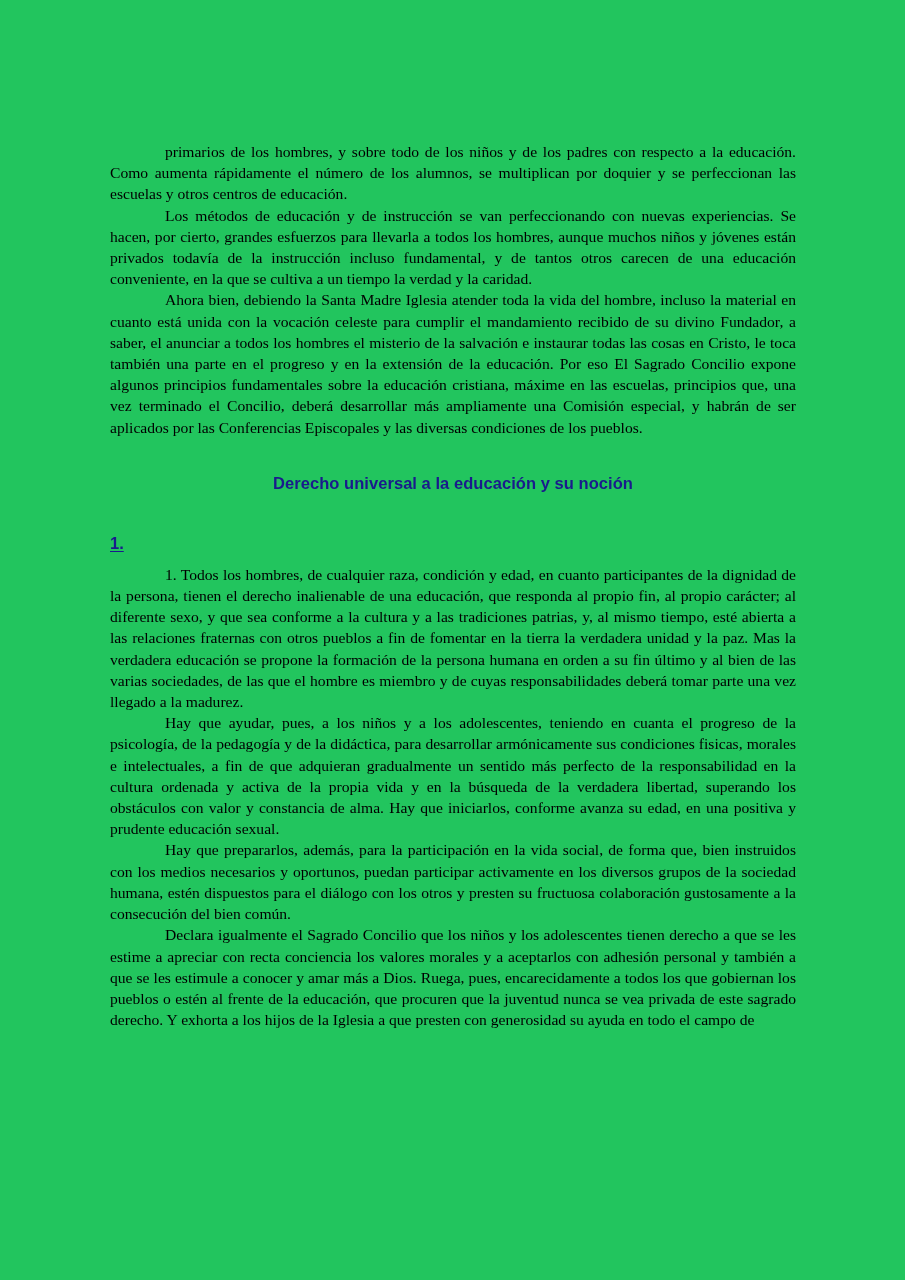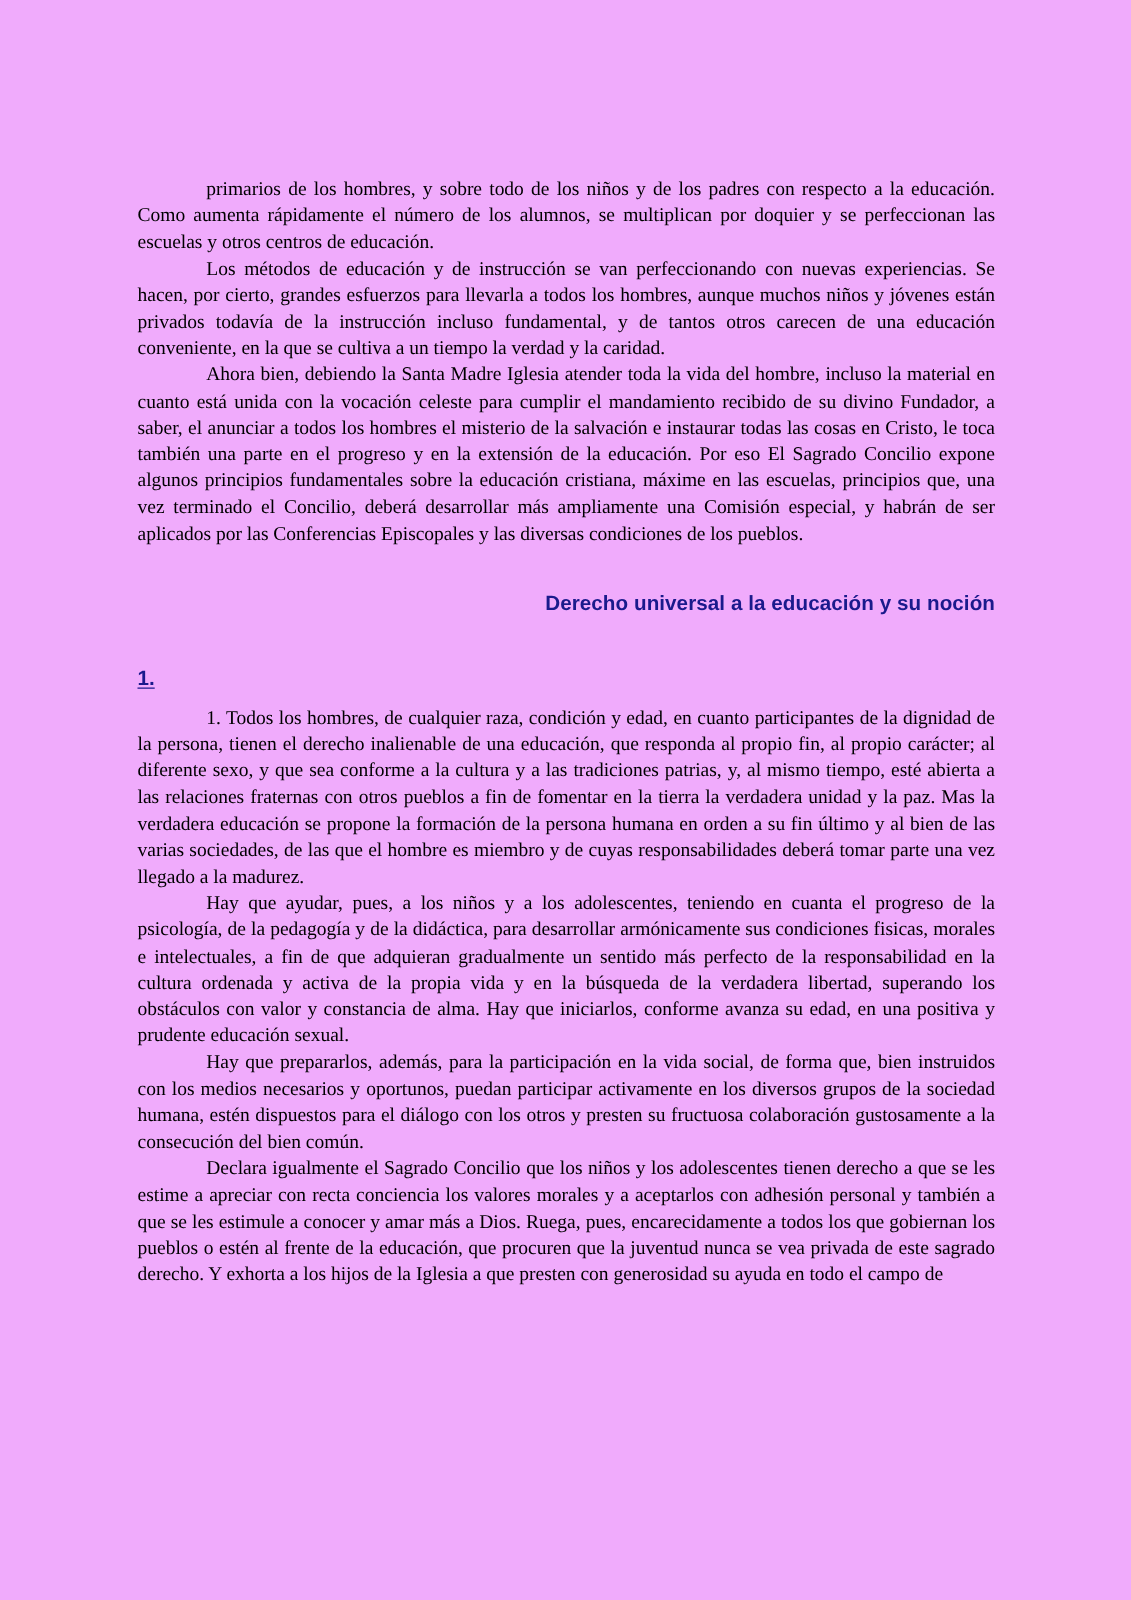--- a/index.html
+++ b/index.html
@@ -12,21 +12,21 @@
     height: 1280px;
     background: #ffffff;
     font-family: "Liberation Serif", "DejaVu Serif", serif;
     color: #000000;
     -webkit-font-smoothing: antialiased;
   }
   #page {
     position: relative;
     width: 905px;
     height: 1280px;
-    background: #f0abfc;
+    background: #22c55e;
     box-sizing: border-box;
     overflow: hidden;
     text-decoration: underline;
   }
   #content {
     position: absolute;
     left: 110px;
     top: 141px;
     width: 686px;
   }
@@ -53,21 +53,21 @@
     margin: 0;
     padding: 0;
     position: relative;
     top: 36px;
     font-family: "Liberation Sans", "DejaVu Sans", sans-serif;
     font-size: 16.5px;
     font-weight: bold;
     line-height: 19px;
     letter-spacing: 0.05px;
     color: #1a1a8c;
-    text-align: right;
+    text-align: center;
   }
   .link-wrap {
     margin: 0;
     padding: 0;
     height: 52px;
   }
   a.anchor-link {
     position: relative;
     top: 30px;
     display: inline-block;

